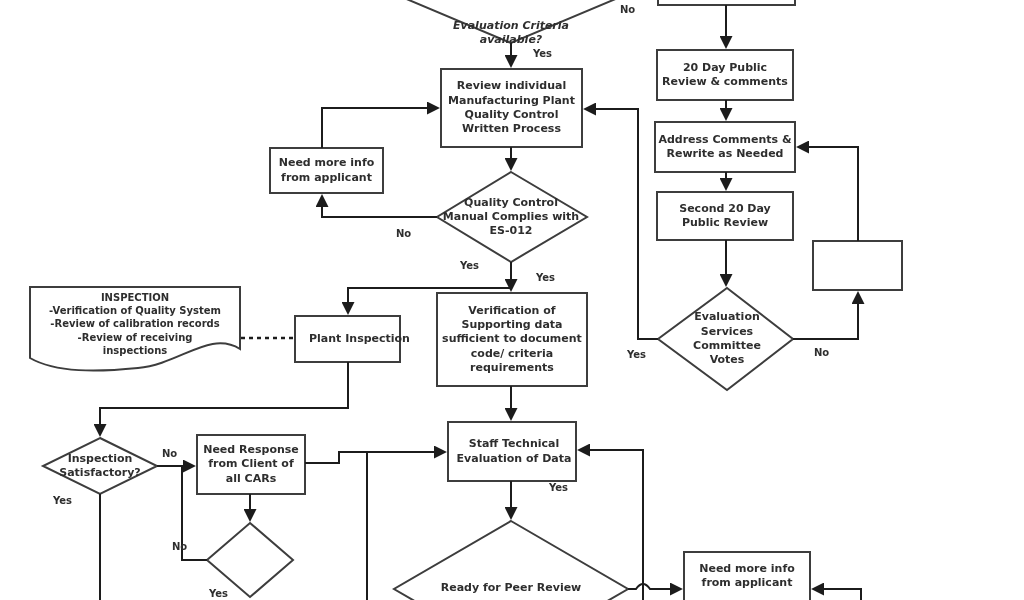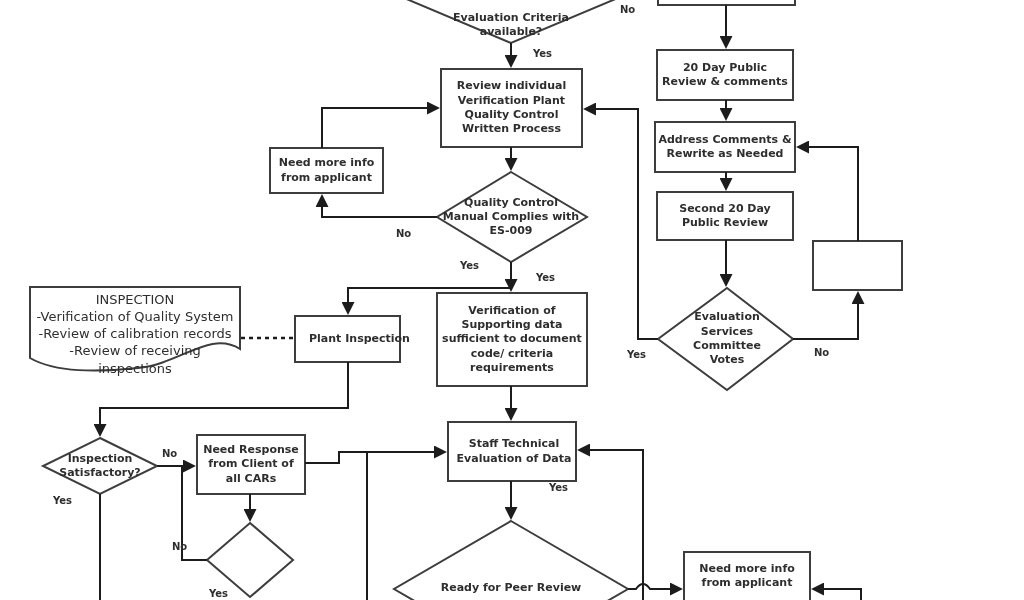--- a/index.html
+++ b/index.html
@@ -9,21 +9,21 @@
   }
   svg{position:absolute;left:0;top:0;}
   .c{fill:none;stroke:#1c1c1c;stroke-width:2;}
   .cd{fill:none;stroke:#1c1c1c;stroke-width:2.5;stroke-dasharray:4 4;}
   .s{fill:#ffffff;stroke:#3d3d3d;stroke-width:2;}
   .node{
     position:absolute;display:flex;align-items:center;justify-content:center;
     text-align:center;font-weight:bold;font-size:11px;line-height:1.3;color:#2e2e2e;
   }
   .lbl{position:absolute;font-weight:bold;font-size:10px;color:#2e2e2e;white-space:nowrap;}
-  .doc-text{position:absolute;text-align:center;font-weight:normal;font-size:13px;line-height:1.32;color:#2e2e2e;}
+  .doc-text{position:absolute;text-align:center;font-weight:bold;font-size:10px;line-height:1.32;color:#2e2e2e;}
 </style>
 </head>
 <body>
 
 <div id="stage">
 
   <svg width="1024" height="600" viewBox="0 0 1024 600">
     <defs>
       <marker id="arr" viewBox="0 0 10 10" refX="8.5" refY="5" markerWidth="6.5" markerHeight="6.5" orient="auto-start-reverse">
         <path d="M0,0 L10,5 L0,10 z" fill="#1c1c1c"></path>
@@ -71,34 +71,34 @@
     <path class="c" d="M207,560 L182,560 L182,466"></path>
     <path class="c" marker-end="url(#arr)" d="M305,463 L339,463 L339,452 L445,452"></path>
     <path class="c" d="M367,452 L367,600"></path>
     <path class="c" marker-end="url(#arr)" d="M643,600 L643,450 L579,450"></path>
     <path class="c" marker-end="url(#arr)" d="M511,481 L511,518"></path>
     <path class="c" marker-end="url(#arr)" d="M628,589 L636,589 Q643,579 650,589 L681,589"></path>
     <path class="c" marker-end="url(#arr)" d="M861,600 L861,589 L813,589"></path>
     <path class="cd" d="M241,338 L294,338"></path>
   </svg>
 
-  <div class="node" style="left:420px;top:4px;width:182px;height:42px;">Evaluation Criteria available?</div>
+  <div class="node" style="left:420px;top:12px;width:182px;height:42px;font-style:italic;">Evaluation Criteria available?</div>
 
-  <div class="node" style="left:446px;top:72px;width:131px;height:72px;">Review individual Verification Plant Quality Control Written Process</div>
+  <div class="node" style="left:446px;top:72px;width:131px;height:72px;">Review individual Manufacturing Plant Quality Control Written Process</div>
 
   <div class="node" style="left:272px;top:150px;width:109px;height:41px;">Need more info from applicant</div>
 
   <div class="node" style="left:659px;top:52px;width:132px;height:46px;">20 Day Public Review &amp; comments</div>
 
   <div class="node" style="left:657px;top:124px;width:136px;height:46px;">Address Comments &amp; Rewrite as Needed</div>
 
   <div class="node" style="left:659px;top:194px;width:132px;height:44px;">Second 20 Day Public Review</div>
 
 
-  <div class="node" style="left:441px;top:193px;width:140px;height:48px;">Quality Control Manual Complies with ES-009</div>
+  <div class="node" style="left:441px;top:193px;width:140px;height:48px;">Quality Control Manual Complies with ES-012</div>
 
   <div class="node" style="left:687px;top:310px;width:80px;height:58px;">Evaluation Services Committee Votes</div>
 
   <div class="doc-text" style="left:33px;top:291px;width:204px;">
     <div>INSPECTION</div>
     <div>-Verification of Quality System</div>
     <div>-Review of calibration records</div>
     <div>-Review of receiving</div>
     <div>inspections</div>
   </div>

